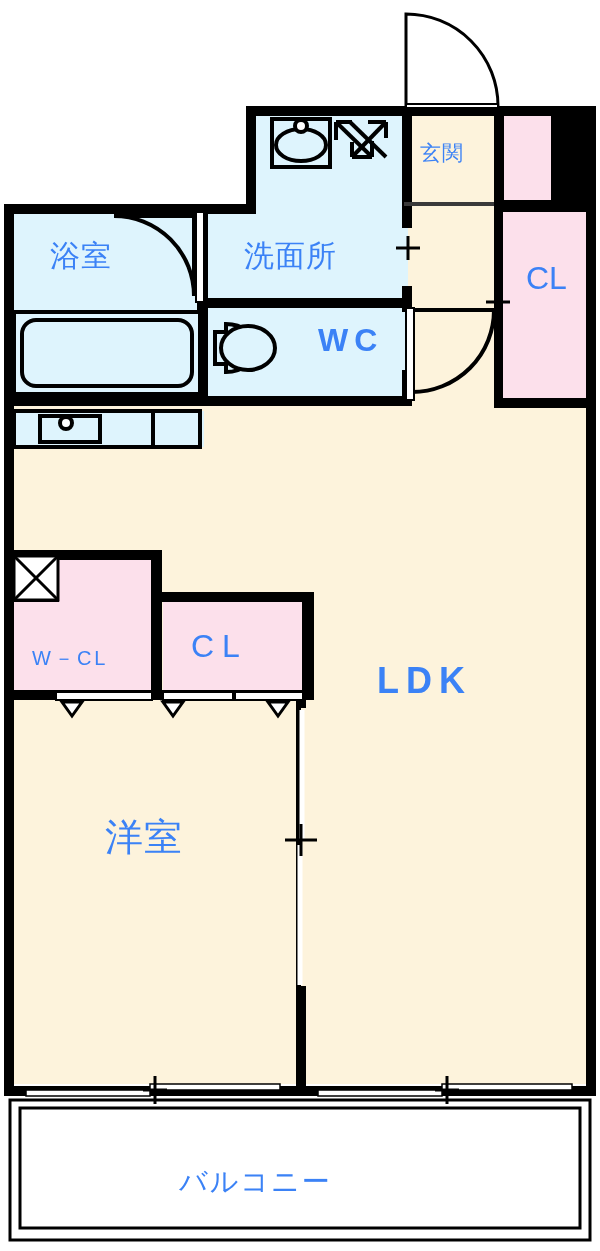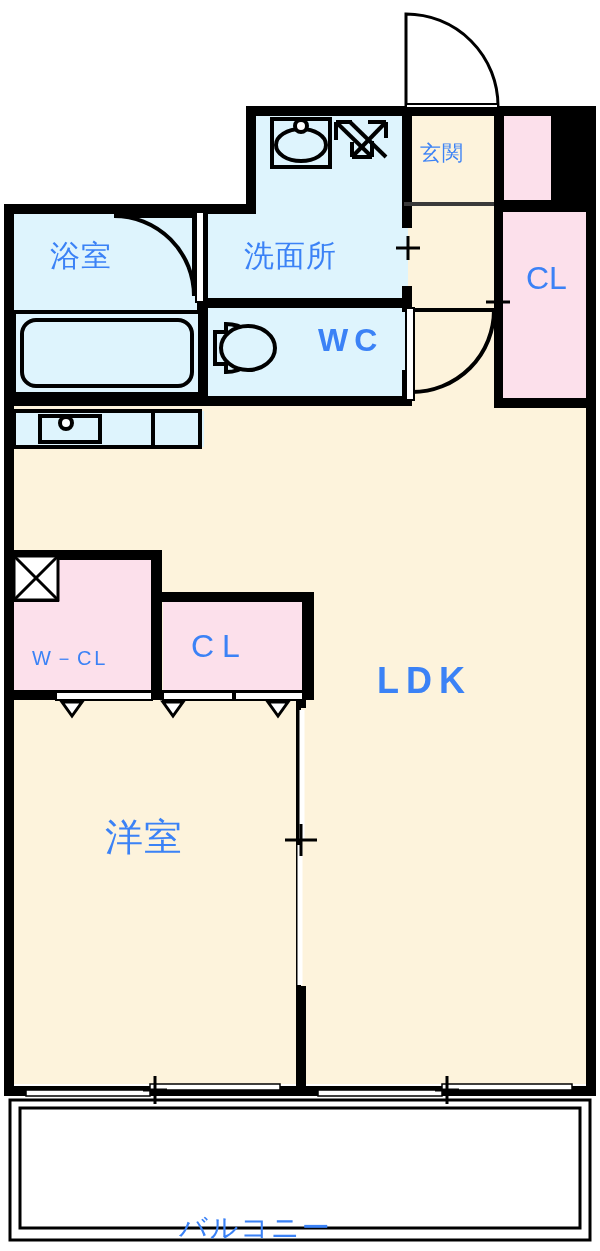--- a/index.html
+++ b/index.html
@@ -288,15 +288,15 @@
   <div class="label lbl-wcl" style="left:32px; top:648px;">W－CL</div>
 
   <div class="label lbl-cl-sm" style="left:191px; top:630px;">CL</div>
 
   <div class="label lbl-big-latin" style="left:377px; top:615px;margin-top:48px;">LDK</div>
 
 
   <div class="label lbl-room-jp" style="left:96px; top:818px; font-size:38px;margin-left:9px;">洋室</div>
 
 
-  <div class="label lbl-balcony" style="left:179px; top:1214px;">バルコニー</div>
+  <div class="label lbl-balcony" style="left:179px; top:1168px;">バルコニー</div>
 
 </div>
 
 </body></html>

